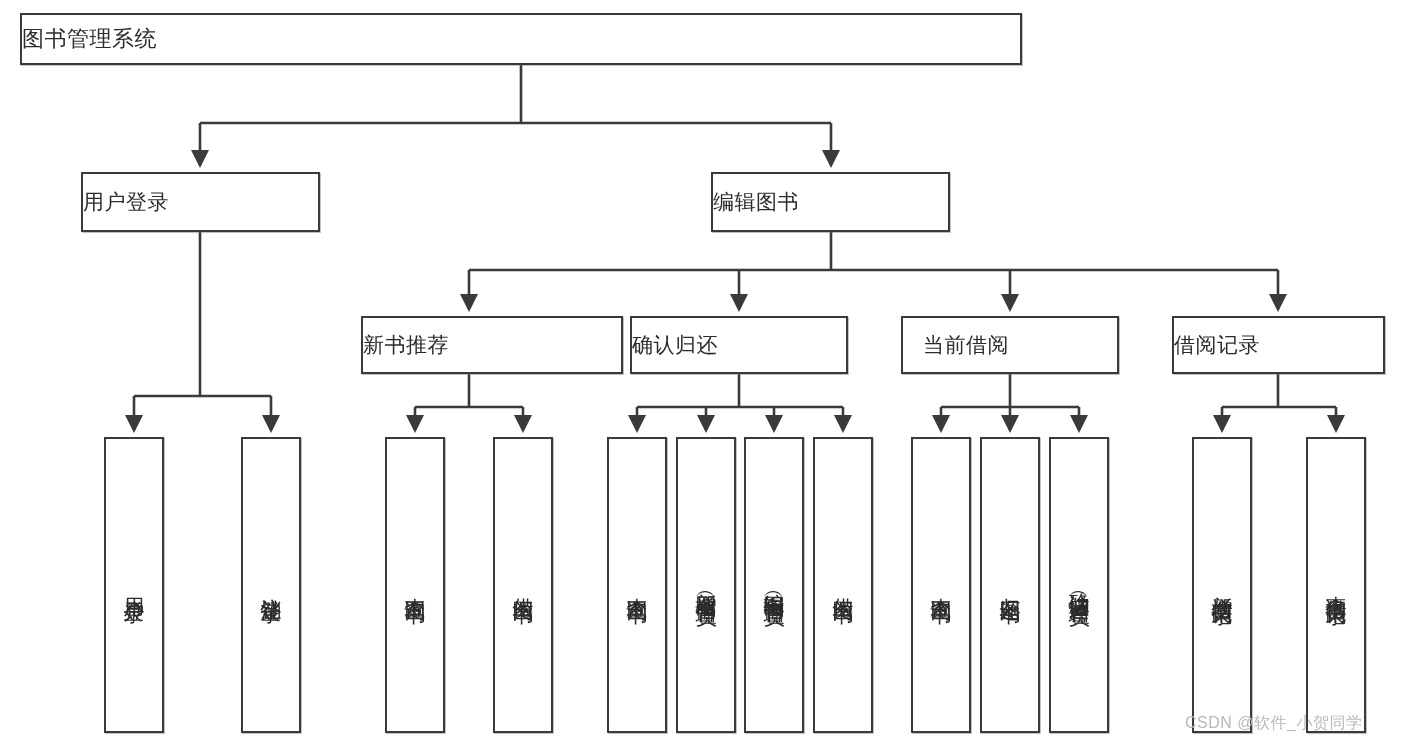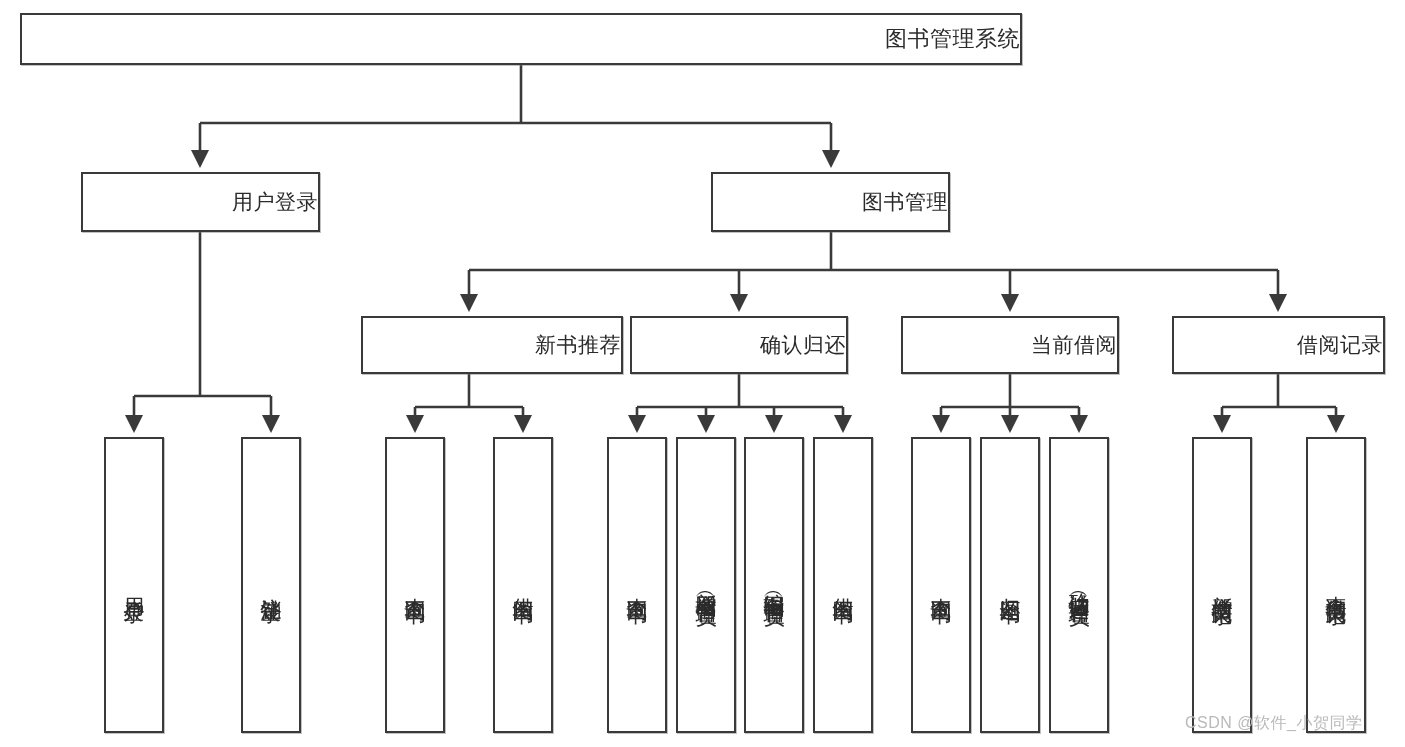--- a/index.html
+++ b/index.html
@@ -26,21 +26,21 @@
     height: 747px;
     pointer-events: none;
   }
   .node {
     position: absolute;
     box-sizing: border-box;
     background: #ffffff;
     border: 2px solid #3a3a3a;
     display: flex;
     align-items: center;
-    justify-content: flex-end;
+    justify-content: flex-start;
     color: #2b2b2b;
     box-shadow: 1px 1px 0 rgba(120,120,120,0.45);
   }
   .node-label {
     display: block;
     text-align: center;
     line-height: 1.18;
     letter-spacing: 0.5px;
   }
   .node.horizontal .node-label {
@@ -129,21 +129,21 @@
 
   <div class="node root horizontal" style="left:20px; top:13px; width:1002px; height:52px;">
     <span class="node-label">图书管理系统</span>
   </div>
 
   <div class="node horizontal" style="left:81px; top:172px; width:239px; height:60px;">
     <span class="node-label">用户登录</span>
   </div>
 
   <div class="node horizontal" style="left:711px; top:172px; width:239px; height:60px;">
-    <span class="node-label">图书管理</span>
+    <span class="node-label">编辑图书</span>
   </div>
 
   <div class="node horizontal" style="left:361px; top:316px; width:262px; height:58px;">
     <span class="node-label">新书推荐</span>
   </div>
 
   <div class="node horizontal" style="left:630px; top:316px; width:218px; height:58px;">
     <span class="node-label">确认归还</span>
   </div>
 

